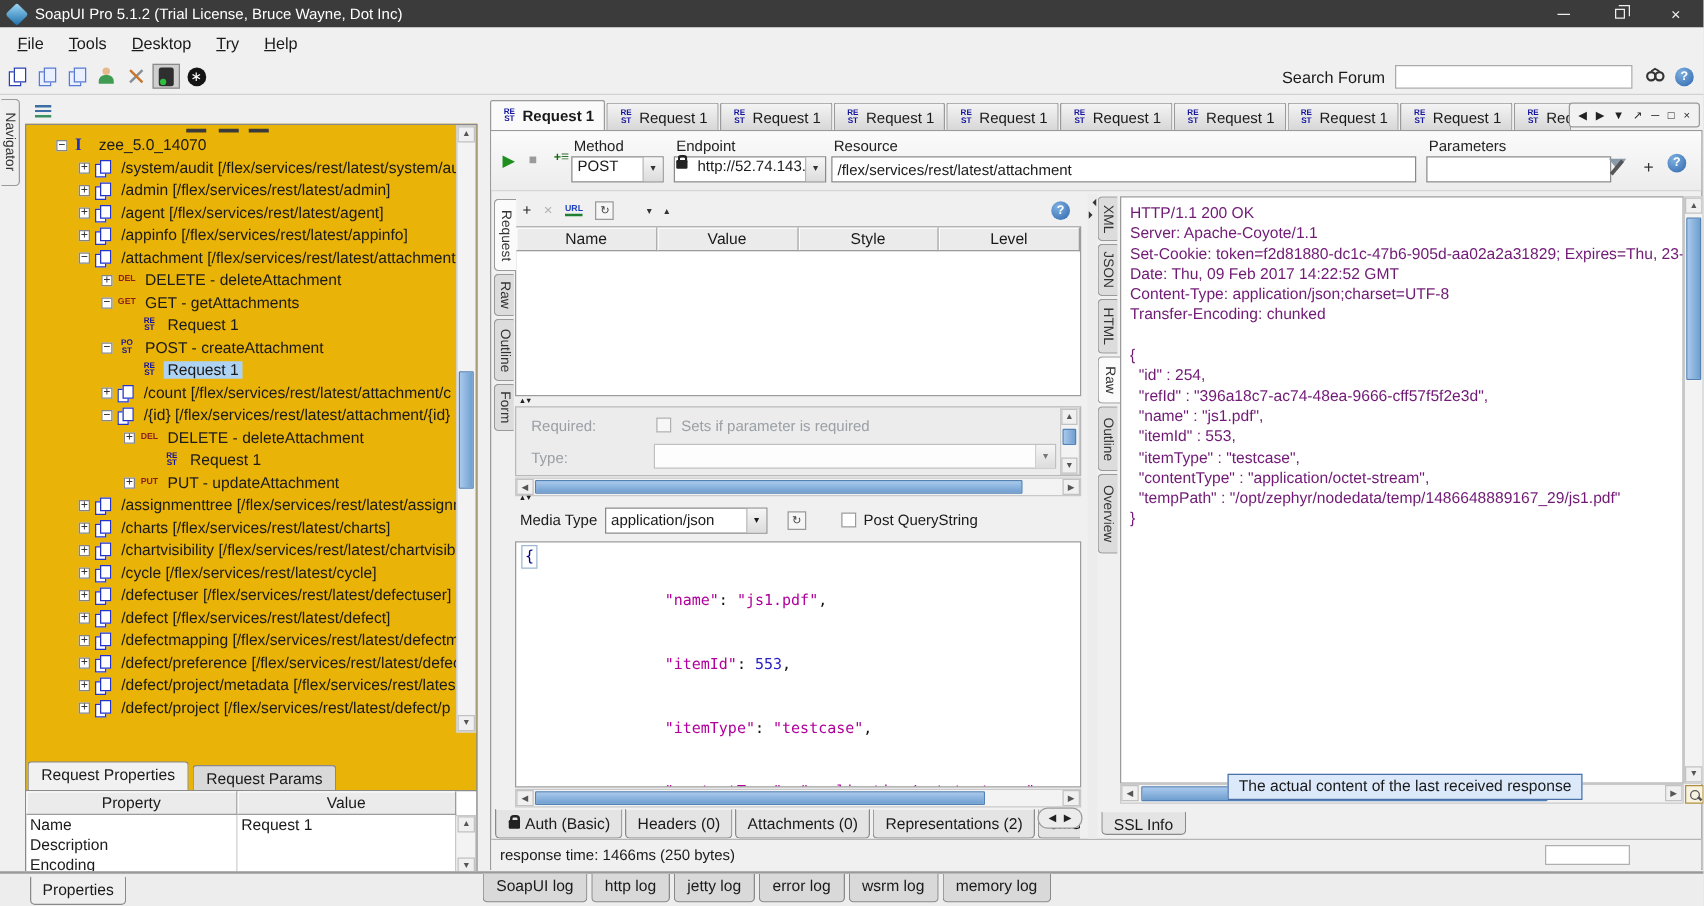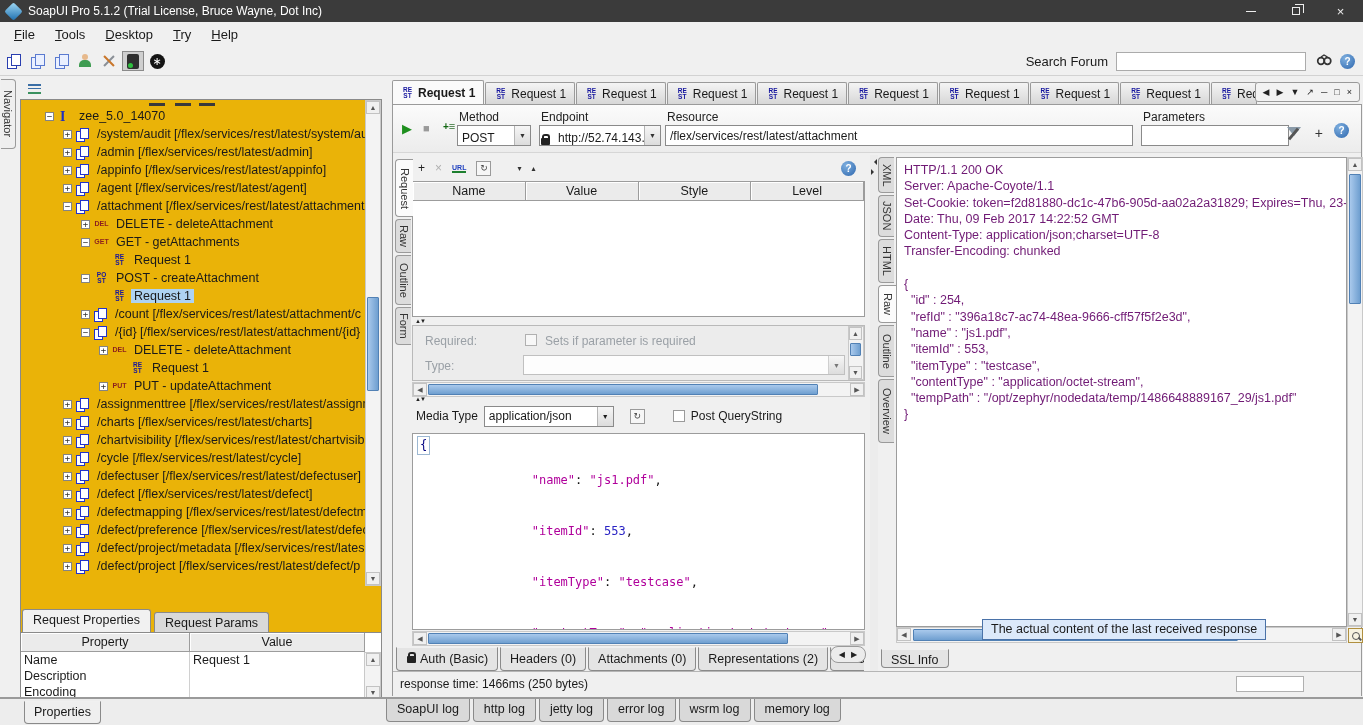--- a/index.html
+++ b/index.html
@@ -117,21 +117,21 @@
            background:#f2f2f2;border:1px solid #9a9a9a;border-radius:3px;padding:0 7px;font-size:9px;color:#222;z-index:5}
 
   
   .window{position:absolute;left:392px;top:104px;width:970px;height:592px;background:#f0f0f0;border:1px solid #9a9a9a}
   .wtoolbar{position:absolute;left:0;top:0;width:968px;height:48px;background:linear-gradient(#fbfbfb,#ececec);border-bottom:1px solid #d6d6d6}
   .playico{position:absolute;left:9px;top:16px;color:#1e8f1e;font-size:13px}
   .stopico{position:absolute;left:30px;top:17px;color:#9a9a9a;font-size:11px}
   .addstep{position:absolute;left:50px;top:15px;font-size:10px;color:#116611;font-weight:bold}
   .addstep i{font-style:normal;color:#2f6f2f;font-size:11px}
   .flabel{position:absolute;top:5px;font-size:12px;color:#222}
-  .combo{position:absolute;top:20px;height:21px;background:#fff;border:1px solid #8a8a8a;display:flex;align-items:flex-end;font-size:12px}
+  .combo{position:absolute;top:20px;height:21px;background:#fff;border:1px solid #8a8a8a;display:flex;align-items:flex-start;font-size:12px}
   .combo .val{padding:0 4px;white-space:nowrap;overflow:hidden;flex:1}
   .combo .dd{width:16px;height:100%;border-left:1px solid #b5b5b5;background:linear-gradient(#f6f6f6,#dcdcdc);
              display:flex;align-items:center;justify-content:center;font-size:7px;color:#333}
   .tfield{position:absolute;top:20px;height:21px;background:#fff;border:1px solid #8a8a8a;font-size:12px;
           display:flex;align-items:center;padding:0 4px;white-space:nowrap;overflow:hidden}
   .lockico{width:9px;height:7px;background:#222;border-radius:1px;position:relative;margin:2px 4px 0 1px;flex:0 0 9px}
   .lockico::before{content:"";position:absolute;left:1px;top:-4px;width:4px;height:4px;border:2px solid #222;border-bottom:none;border-radius:3px 3px 0 0}
   .funnelico{position:absolute;right:60px;top:22px;width:0;height:0;border-left:7px solid transparent;border-right:7px solid transparent;border-top:9px solid #8a9aa8}
   .funnelico::after{content:"";position:absolute;left:-2px;top:-9px;width:3px;height:14px;background:#555;transform:rotate(40deg)}
   .wplus{position:absolute;right:38px;top:20px;font-size:14px;color:#333}
@@ -302,27 +302,27 @@
         <div class="trow lvl2 plus res">
           <span class="exp"></span>
           <span class="ticon"></span>
 
           <span class="tlabel">/admin [/flex/services/rest/latest/admin]</span>
         </div>
         <div class="trow lvl2 plus res">
           <span class="exp"></span>
           <span class="ticon"></span>
 
+          <span class="tlabel">/agent [/flex/services/rest/latest/agent]</span>
+        </div>
+        <div class="trow lvl2 plus res">
+          <span class="exp"></span>
+          <span class="ticon"></span>
+
           <span class="tlabel">/appinfo [/flex/services/rest/latest/appinfo]</span>
-        </div>
-        <div class="trow lvl2 plus res">
-          <span class="exp"></span>
-          <span class="ticon"></span>
-
-          <span class="tlabel">/agent [/flex/services/rest/latest/agent]</span>
         </div>
         <div class="trow lvl2 minus res">
           <span class="exp"></span>
           <span class="ticon"></span>
 
           <span class="tlabel">/attachment [/flex/services/rest/latest/attachment</span>
         </div>
         <div class="trow lvl3 plus meth bred">
           <span class="exp"></span>
 

